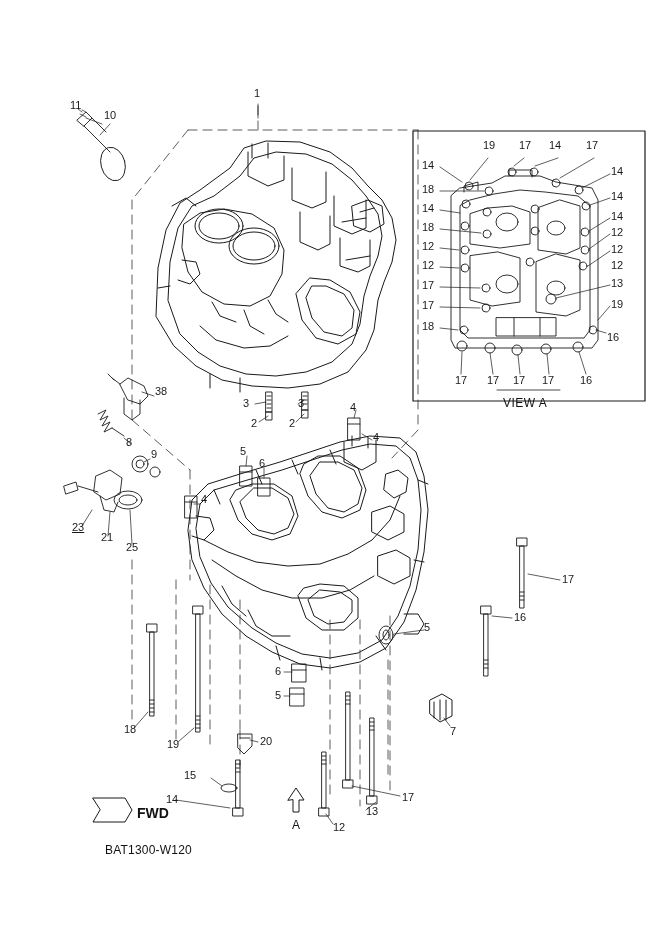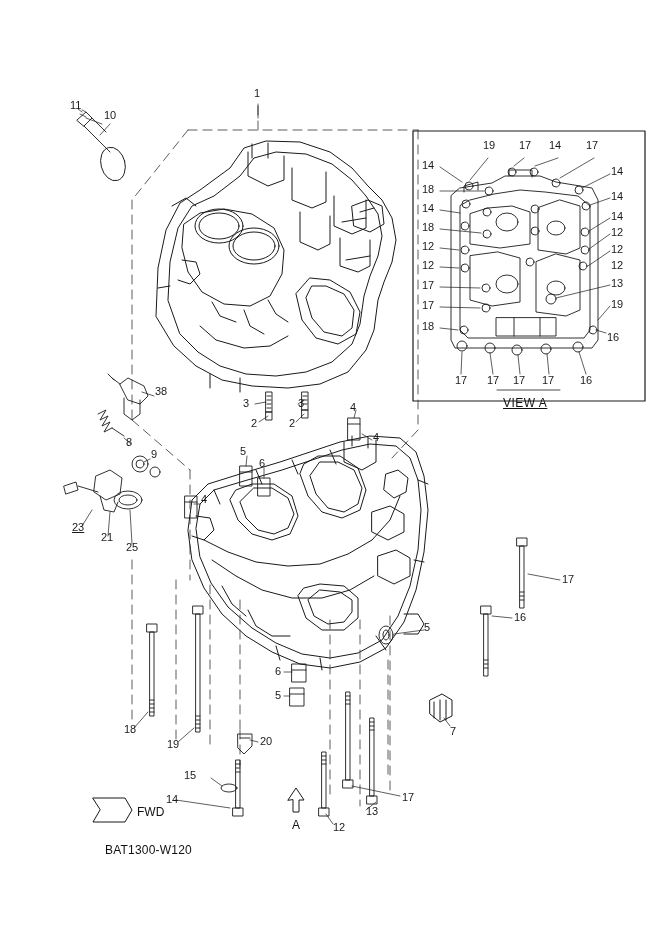--- a/index.html
+++ b/index.html
@@ -31,22 +31,22 @@
   }
   .viewa-title {
     position: absolute;
     font-size: 12px;
     color: #111111;
     letter-spacing: 0.5px;
     white-space: nowrap;
   }
   .fwd-text {
     position: absolute;
-    font-size: 12px;
-    font-weight: normal;
+    font-size: 14px;
+    font-weight: bold;
     color: #111111;
     white-space: nowrap;
     padding-left: 32px;
   }
   .arrow-a {
     position: absolute;
     font-size: 12px;
     color: #111111;
   }
   svg.drawing {
@@ -418,21 +418,21 @@
   <div class="lbl" style="left:422px; top:300px;">17</div>
   <div class="lbl" style="left:422px; top:321px;">18</div>
   <div class="lbl" style="left:607px; top:332px;">16</div>
 
   <div class="lbl" style="left:455px; top:375px;">17</div>
   <div class="lbl" style="left:487px; top:375px;">17</div>
   <div class="lbl" style="left:513px; top:375px;">17</div>
   <div class="lbl" style="left:542px; top:375px;">17</div>
   <div class="lbl" style="left:580px; top:375px;">16</div>
 
-  <div class="viewa-title" style="left:503px; top:396px;text-decoration:underline;">VIEW A</div>
+  <div class="viewa-title" style="left:503px; top:396px;">VIEW A</div>
 
   <div class="lbl" style="left:243px; top:398px;">3</div>
   <div class="lbl" style="left:251px; top:418px;">2</div>
   <div class="lbl" style="left:298px; top:398px;">3</div>
   <div class="lbl" style="left:289px; top:418px;">2</div>
   <div class="lbl" style="left:350px; top:402px;">4</div>
   <div class="lbl" style="left:373px; top:432px;">4</div>
 
   <div class="lbl" style="left:155px; top:386px;">38</div>
   <div class="lbl" style="left:126px; top:437px;">8</div>

